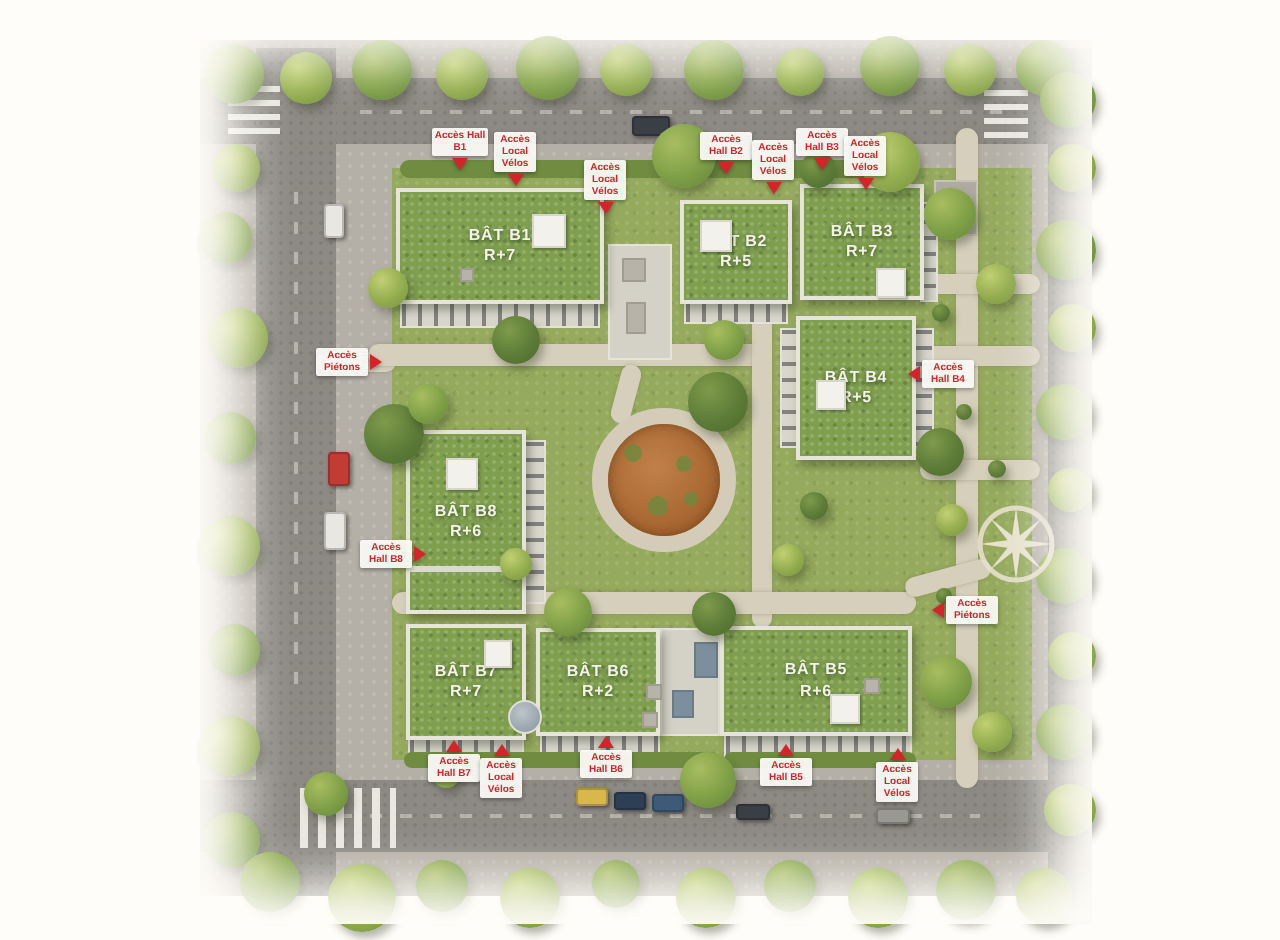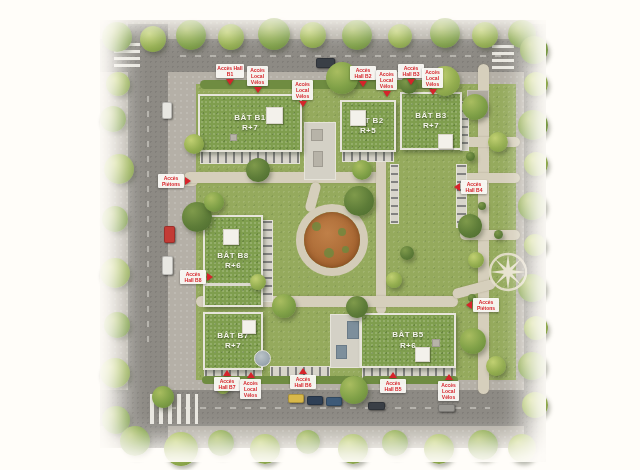--- a/index.html
+++ b/index.html
@@ -147,30 +147,41 @@
     <div class="abs bldg" style="left:240px;top:94px;width:56px;height:52px;">
       <span class="bname">BÂT B2</span>
       <span class="blevel">R+5</span>
       <div class="sky" style="left:8px;top:8px;width:14px;height:14px;"></div>
     </div>
     <div class="abs bldg" style="left:300px;top:86px;width:62px;height:58px;">
       <span class="bname">BÂT B3</span>
       <span class="blevel">R+7</span>
       <div class="sky" style="left:36px;top:40px;width:13px;height:13px;"></div>
     </div>
+    <div class="abs bldg" style="left:298px;top:152px;width:60px;height:72px;">
+      <span class="bname">BÂT B4</span>
+      <span class="blevel">R+5</span>
+      <div class="sky" style="left:8px;top:30px;width:13px;height:13px;"></div>
+    </div>
     <div class="abs bldg" style="left:103px;top:209px;width:60px;height:92px;">
       <span class="bname">BÂT B8</span>
       <span class="blevel">R+6</span>
       <div class="sky" style="left:18px;top:12px;width:14px;height:14px;"></div>
       <div style="position:absolute;left:0;top:66px;width:100%;height:3px;background:#dcd9cf;"></div>
     </div>
     <div class="abs bldg" style="left:103px;top:306px;width:60px;height:58px;">
       <span class="bname">BÂT B7</span>
       <span class="blevel">R+7</span>
       <div class="sky" style="left:37px;top:6px;width:12px;height:12px;"></div>
+    </div>
+    <div class="abs bldg" style="left:168px;top:308px;width:62px;height:54px;">
+      <span class="bname">BÂT B6</span>
+      <span class="blevel">R+2</span>
+      <div class="vent" style="left:53px;top:26px;width:6px;height:6px;"></div>
+      <div class="vent" style="left:51px;top:40px;width:6px;height:6px;"></div>
     </div>
     <div class="abs bldg" style="left:260px;top:307px;width:96px;height:55px;">
       <span class="bname">BÂT B5</span>
       <span class="blevel">R+6</span>
       <div class="sky" style="left:53px;top:32px;width:13px;height:13px;"></div>
       <div class="vent" style="left:70px;top:24px;width:6px;height:6px;"></div>
     </div>
     <div class="abs dome" style="left:154px;top:344px;width:15px;height:15px;z-index:15;"></div>
 
     <div class="abs hedge" style="left:102px;top:370px;width:158px;height:8px;z-index:14;"></div>

